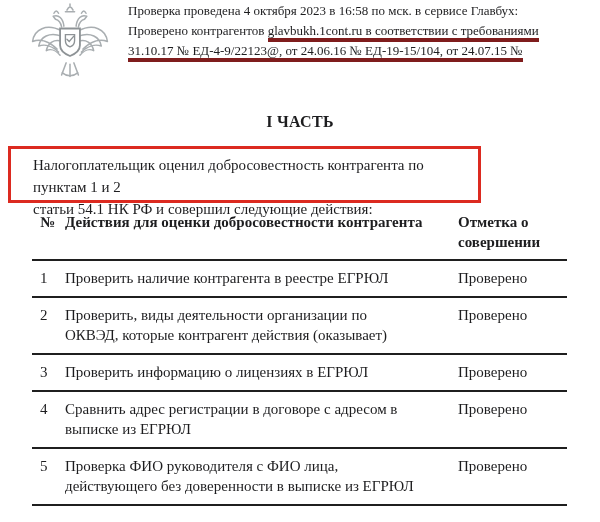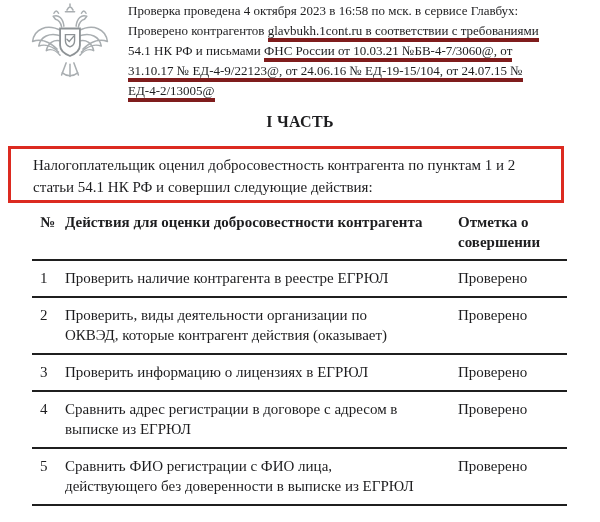--- a/index.html
+++ b/index.html
@@ -48,21 +48,21 @@
     font-weight: bold;
     font-size: 16px;
     letter-spacing: 0.3px;
   }
 
   
   .red-box {
     position: absolute;
     left: 8px;
     top: 146px;
-    width: 556px;
+    width: 473px;
     height: 57px;
     border: 3px solid #dc2a20;
     padding: 5px 10px 0 22px;
     font-size: 15px;
     line-height: 22px;
   }
 
   
   .doc-table {
     position: absolute;
@@ -125,23 +125,21 @@
 
       <path d="M42 33 h26 v22 q0 9 -13 14 q-13 -5 -13 -14 z" fill="#ffffff" stroke="#8e9396" stroke-width="2.4"></path>
       <path d="M49 41 h12 v8 q0 6 -6 8 q-6 -2 -6 -8 z" fill="none" stroke="#8e9396" stroke-width="1.8"></path>
       <path d="M51 47 l3 3 l6 -7" fill="none" stroke="#8e9396" stroke-width="1.8" stroke-linecap="round"></path>
     </svg>
   </div>
 
   <div class="header-text">
     <div class="header-line"><span>Проверка проведена 4 октября 2023 в 16:58 по мск. в сервисе Главбух:</span><span class="u-red"></span></div>
     <div class="header-line"><span>Проверено контрагентов </span><span class="u-red">glavbukh.1cont.ru в соответствии с требованиями</span></div>
-    <div class="header-line"><span>54.1 НК РФ и письмами </span><span class="u-red">ФНС России от 10.03.21 №БВ-4-7/3060@, от</span></div>
     <div class="header-line"><span></span><span class="u-red">31.10.17 № ЕД-4-9/22123@, от 24.06.16 № ЕД-19-15/104, от 24.07.15 №</span></div>
-    <div class="header-line"><span></span><span class="u-red">ЕД-4-2/13005@</span></div>
   </div>
 
   <div class="part-title">I ЧАСТЬ</div>
 
   <div class="red-box">
     <div>Налогоплательщик оценил добросовестность контрагента по пунктам 1 и 2</div>
     <div>статьи 54.1 НК РФ и совершил следующие действия:</div>
   </div>
 
   <table class="doc-table">
@@ -186,21 +184,21 @@
         <td class="cell-num">4</td>
         <td class="cell-act">
           <div>Сравнить адрес регистрации в договоре с адресом в</div>
           <div>выписке из ЕГРЮЛ</div>
         </td>
         <td>Проверено</td>
       </tr>
       <tr>
         <td class="cell-num">5</td>
         <td class="cell-act">
-          <div>Сравнить ФИО регистрации с ФИО лица,</div>
+          <div>Проверка ФИО руководителя с ФИО лица,</div>
           <div>действующего без доверенности в выписке из ЕГРЮЛ</div>
         </td>
         <td>Проверено</td>
       </tr>
     </tbody>
   </table>
 
 </div>
 
 </body></html>

